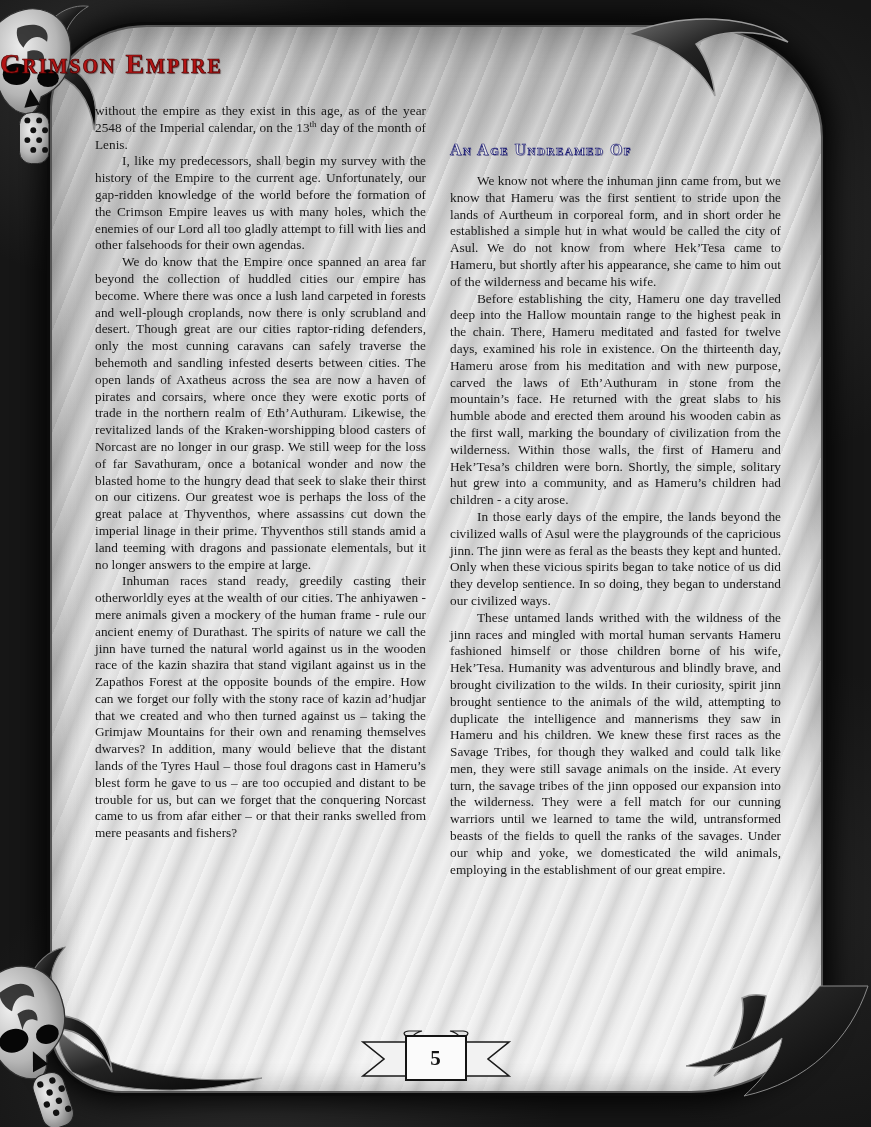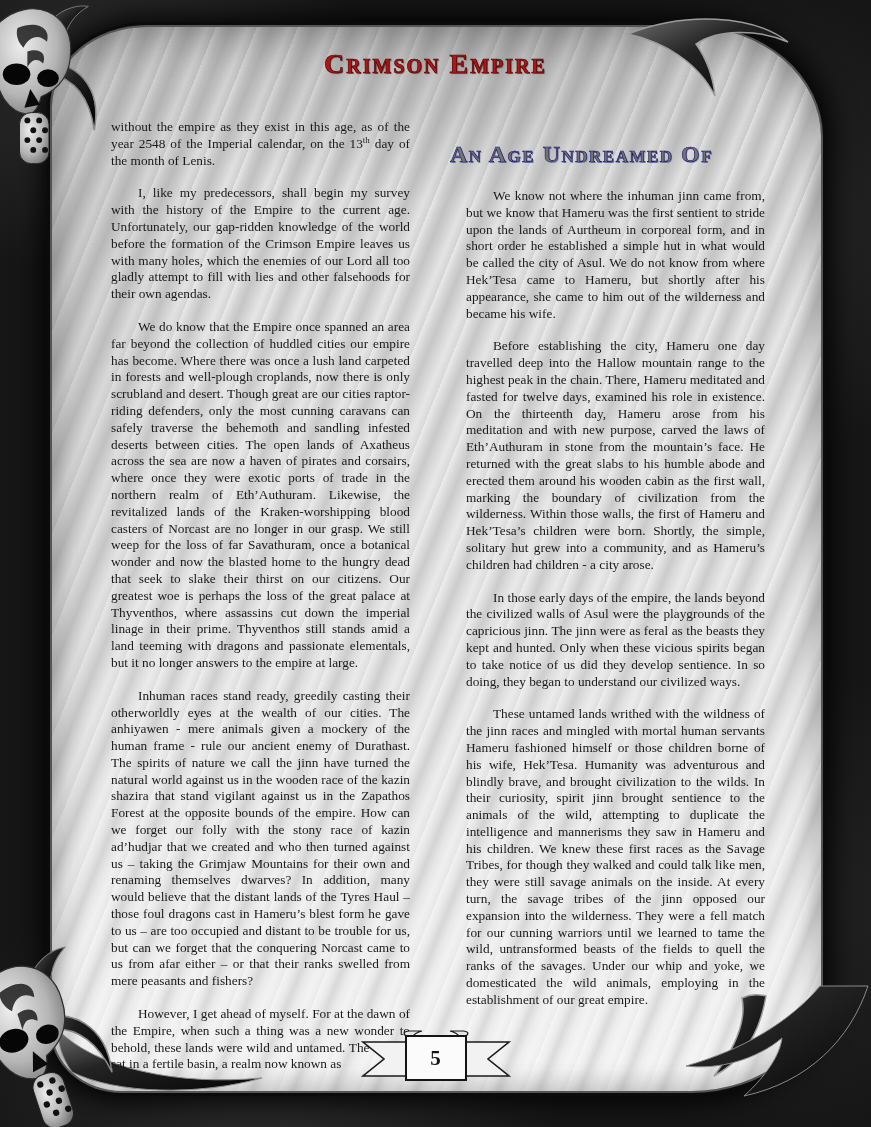--- a/index.html
+++ b/index.html
@@ -24,34 +24,34 @@
       linear-gradient(180deg,#c7c7c7 0%,#d5d5d5 25%,#dedede 60%,#efefef 100%);
     box-shadow:
       0 0 0 2px #555, 0 0 0 5px #0b0b0b, 0 0 26px 12px rgba(0,0,0,.85),
       inset 0 12px 38px rgba(0,0,0,.22), inset 0 -8px 22px rgba(0,0,0,.14);
   }
   .blades{position:absolute;left:0;top:0;pointer-events:none;}
   .skull{position:absolute;pointer-events:none;}
   .skull-top{left:-10px;top:2px;width:118px;height:168px;}
   .skull-bottom{left:-14px;top:952px;width:130px;height:180px;transform:rotate(-18deg);}
   .page-title{
-    position:absolute;left:0;top:48px;width:100%;margin:0;text-align:center;
+    position:absolute;left:0;top:48px;width:100%;margin:0;
     font-size:28px;font-weight:bold;font-variant:small-caps;letter-spacing:2px;
     color:#b31414;-webkit-text-stroke:.7px #4c0404;
     text-shadow:1px 1px 1px rgba(40,0,0,.55);
   }
   .col{position:absolute;width:331px;color:#191919;}
   .col-left{left:95px;top:103px;}
   .col-right{left:450px;top:101px;}
-  .col p{margin:16px;font-size:13.3px;line-height:16.8px;text-align:justify;text-indent:27px;}
+  .col p{margin:0;font-size:13.3px;line-height:16.8px;text-align:justify;text-indent:27px;}
   .col p.noindent{text-indent:0;}
   .col sup{font-size:9px;line-height:0;}
   .section-heading{
-    margin:40px 0 20px 0;font-size:24px;font-weight:bold;font-variant:small-caps;
-    letter-spacing:1.5px;color:#737373;-webkit-text-stroke:.6px #12126e;
+    margin:40px 0 14px 0;font-size:16px;font-weight:bold;font-variant:small-caps;
+    letter-spacing:1.5px;color:#e5e5e5;-webkit-text-stroke:.6px #12126e;
     text-shadow:1px 1px 0 rgba(10,10,80,.35);
   }
   .page-banner{
     position:absolute;left:50%;top:1030px;transform:translateX(-50%);
     width:152px;height:54px;
   }
   .page-banner .num{
     position:absolute;left:46px;top:6px;width:60px;height:44px;
     display:flex;align-items:center;justify-content:center;
     font-size:21px;font-weight:bold;color:#141414;
@@ -133,21 +133,20 @@
   </g>
 </svg>
 
 <h1 class="page-title">Crimson Empire</h1>
 
 <div class="col col-left">
   <p class="noindent"><span>without the empire as they exist in this age, as of the year 2548 of the Imperial calendar, on the 13</span><sup>th</sup><span> day of the month of Lenis.</span></p>
   <p>I, like my predecessors, shall begin my survey with the history of the Empire to the current age. Unfortunately, our gap-ridden knowledge of the world before the formation of the Crimson Empire leaves us with many holes, which the enemies of our Lord all too gladly attempt to fill with lies and other falsehoods for their own agendas.</p>
   <p>We do know that the Empire once spanned an area far beyond the collection of huddled cities our empire has become. Where there was once a lush land carpeted in forests and well-plough croplands, now there is only scrubland and desert. Though great are our cities raptor-riding defenders, only the most cunning caravans can safely traverse the behemoth and sandling infested deserts between cities. The open lands of Axatheus across the sea are now a haven of pirates and corsairs, where once they were exotic ports of trade in the northern realm of Eth’Authuram. Likewise, the revitalized lands of the Kraken-worshipping blood casters of Norcast are no longer in our grasp. We still weep for the loss of far Savathuram, once a botanical wonder and now the blasted home to the hungry dead that seek to slake their thirst on our citizens. Our greatest woe is perhaps the loss of the great palace at Thyventhos, where assassins cut down the imperial linage in their prime. Thyventhos still stands amid a land teeming with dragons and passionate elementals, but it no longer answers to the empire at large.</p>
   <p>Inhuman races stand ready, greedily casting their otherworldly eyes at the wealth of our cities. The anhiyawen - mere animals given a mockery of the human frame - rule our ancient enemy of Durathast. The spirits of nature we call the jinn have turned the natural world against us in the wooden race of the kazin shazira that stand vigilant against us in the Zapathos Forest at the opposite bounds of the empire. How can we forget our folly with the stony race of kazin ad’hudjar that we created and who then turned against us – taking the Grimjaw Mountains for their own and renaming themselves dwarves? In addition, many would believe that the distant lands of the Tyres Haul – those foul dragons cast in Hameru’s blest form he gave to us – are too occupied and distant to be trouble for us, but can we forget that the conquering Norcast came to us from afar either – or that their ranks swelled from mere peasants and fishers?</p>
-  <p>However, I get ahead of myself. For at the dawn of the Empire, when such a thing was a new wonder to behold, these lands were wild and untamed. The empire sat in a fertile basin, a realm now known as</p>
 </div>
 
 <div class="col col-right">
   <h2 class="section-heading">An Age Undreamed Of</h2>
   <p>We know not where the inhuman jinn came from, but we know that Hameru was the first sentient to stride upon the lands of Aurtheum in corporeal form, and in short order he established a simple hut in what would be called the city of Asul. We do not know from where Hek’Tesa came to Hameru, but shortly after his appearance, she came to him out of the wilderness and became his wife.</p>
   <p>Before establishing the city, Hameru one day travelled deep into the Hallow mountain range to the highest peak in the chain. There, Hameru meditated and fasted for twelve days, examined his role in existence. On the thirteenth day, Hameru arose from his meditation and with new purpose, carved the laws of Eth’Authuram in stone from the mountain’s face. He returned with the great slabs to his humble abode and erected them around his wooden cabin as the first wall, marking the boundary of civilization from the wilderness. Within those walls, the first of Hameru and Hek’Tesa’s children were born. Shortly, the simple, solitary hut grew into a community, and as Hameru’s children had children - a city arose.</p>
   <p>In those early days of the empire, the lands beyond the civilized walls of Asul were the playgrounds of the capricious jinn. The jinn were as feral as the beasts they kept and hunted. Only when these vicious spirits began to take notice of us did they develop sentience. In so doing, they began to understand our civilized ways.</p>
   <p>These untamed lands writhed with the wildness of the jinn races and mingled with mortal human servants Hameru fashioned himself or those children borne of his wife, Hek’Tesa. Humanity was adventurous and blindly brave, and brought civilization to the wilds. In their curiosity, spirit jinn brought sentience to the animals of the wild, attempting to duplicate the intelligence and mannerisms they saw in Hameru and his children. We knew these first races as the Savage Tribes, for though they walked and could talk like men, they were still savage animals on the inside. At every turn, the savage tribes of the jinn opposed our expansion into the wilderness. They were a fell match for our cunning warriors until we learned to tame the wild, untransformed beasts of the fields to quell the ranks of the savages. Under our whip and yoke, we domesticated the wild animals, employing in the establishment of our great empire.</p>
 </div>
 

